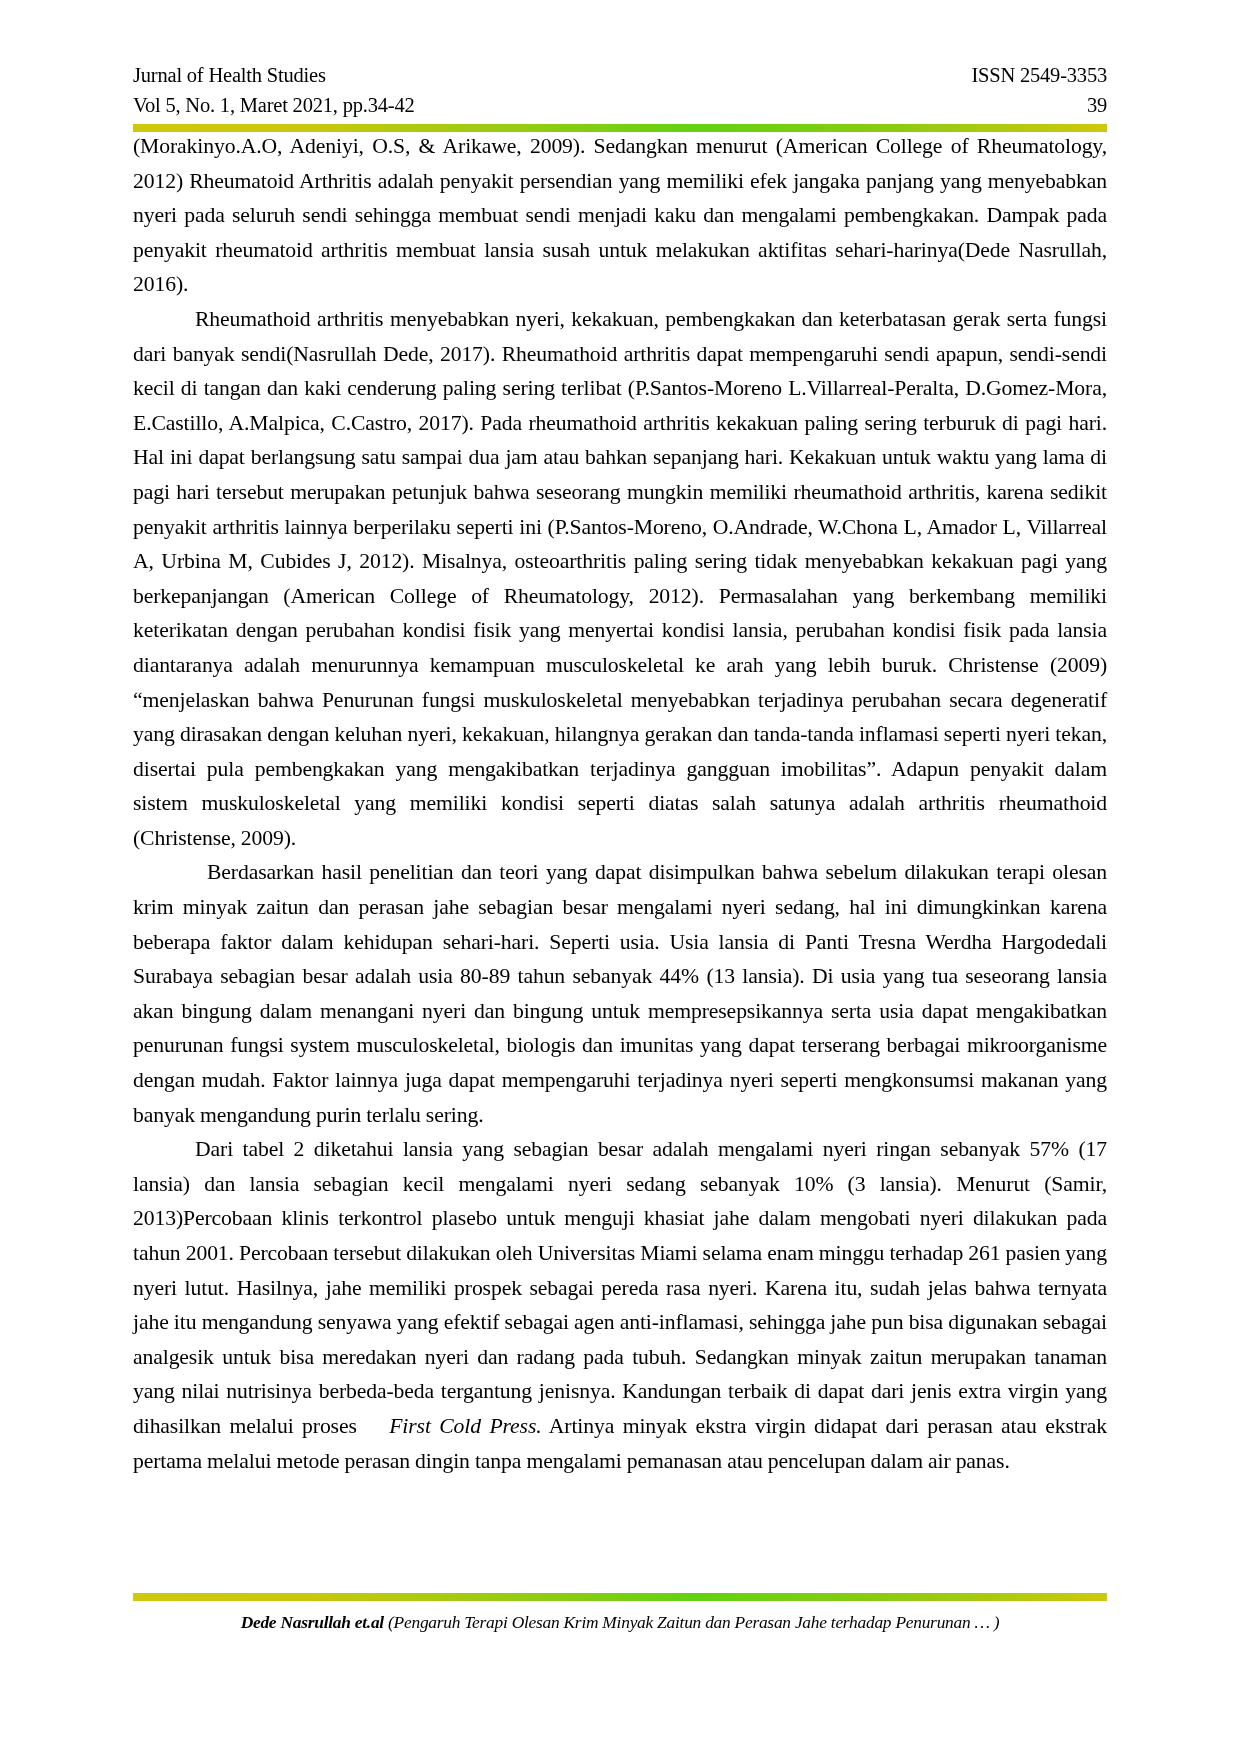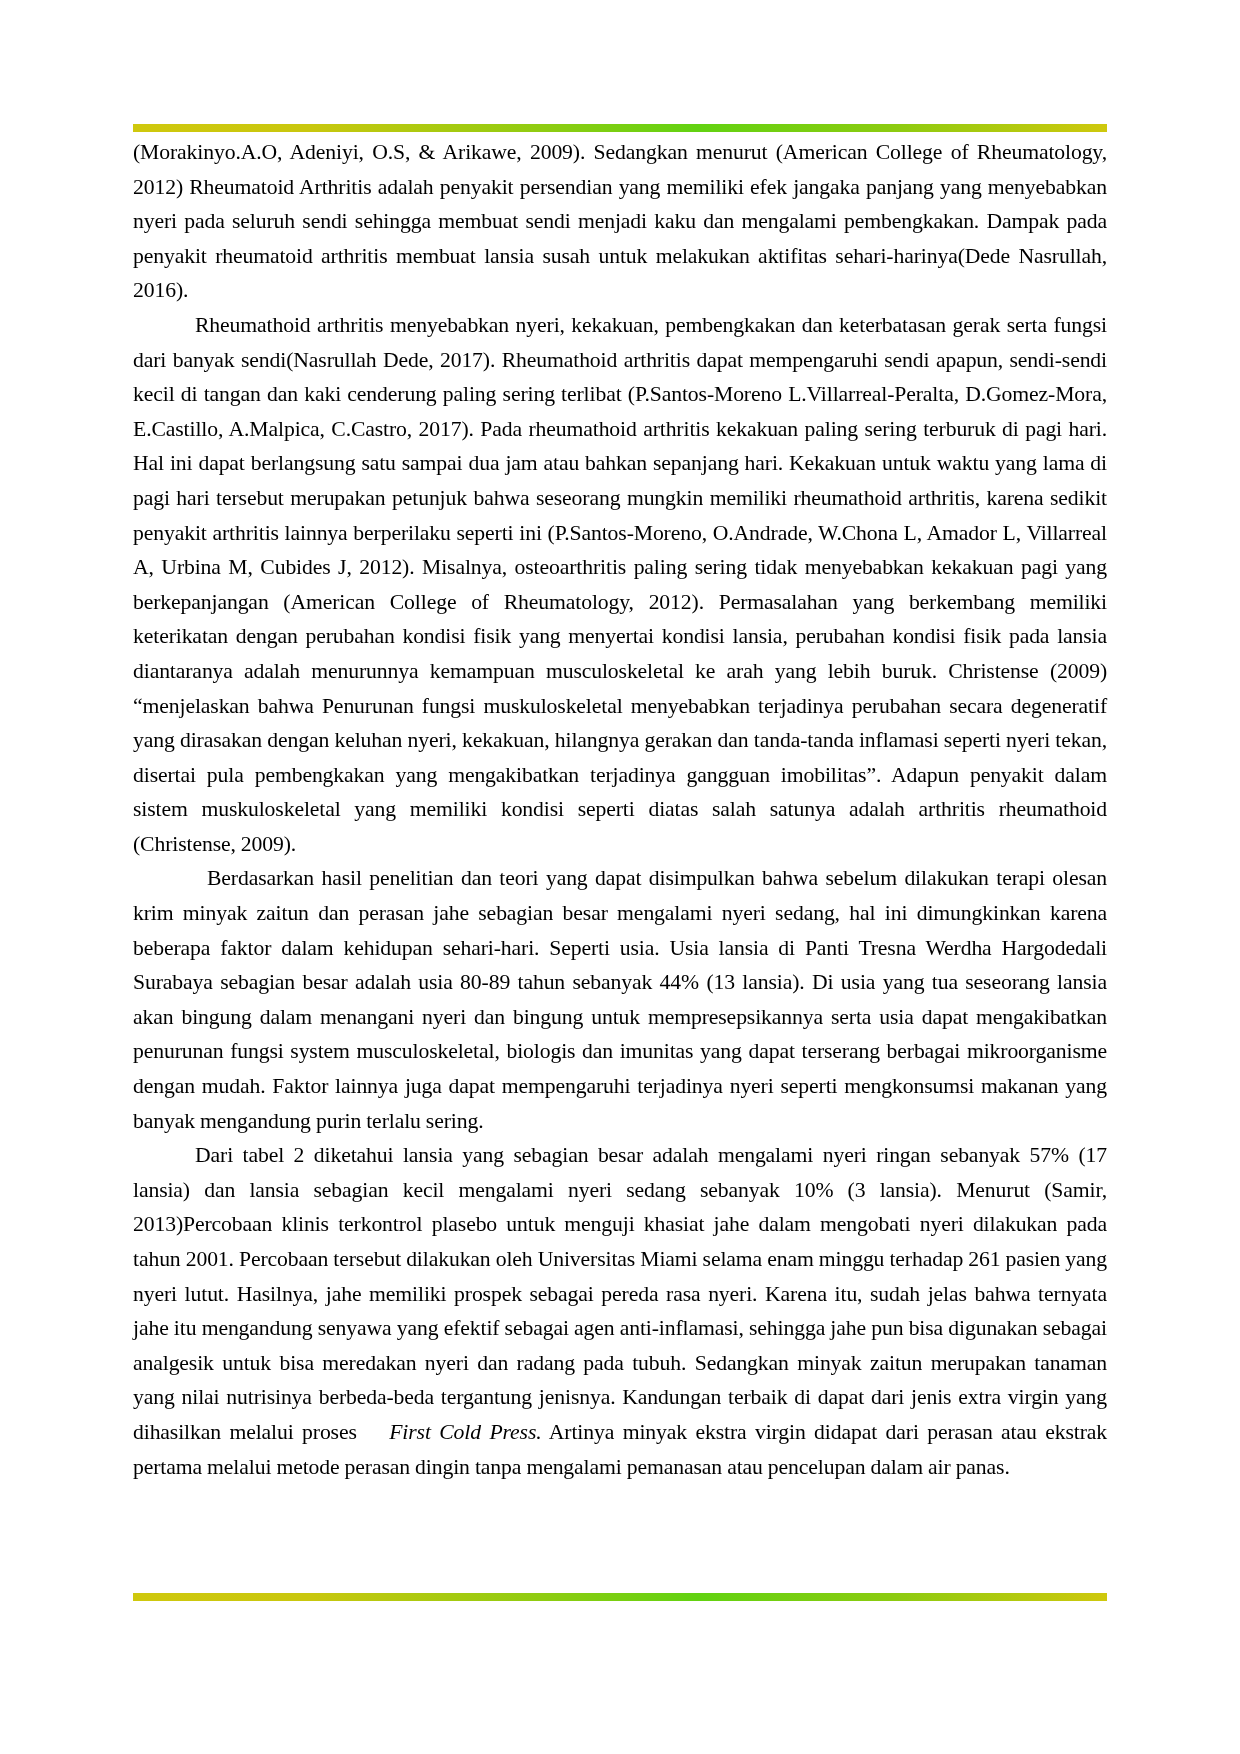--- a/index.html
+++ b/index.html
@@ -54,21 +54,21 @@
   .rule-bottom {
     left: 133px;
     top: 1593px;
     width: 974px;
   }
 
   
   .body {
     position: absolute;
     left: 133px;
-    top: 135px;
+    top: 129px;
     width: 974px;
   }
   p.para {
     margin: 0;
     font-size: 21.7px;
     line-height: 34.6px;
     text-align: justify;
     text-justify: inter-word;
     letter-spacing: -0.12px;
     word-spacing: -0.2px;
@@ -100,32 +100,46 @@
     letter-spacing: -0.25px;
     white-space: nowrap;
   }
   .footer-bold { font-weight: bold; }
 </style>
 </head>
 <body>
 
 <div class="page">
 
+  <div class="header">
+    <div class="header-row">
+      <span class="header-left">Jurnal of  Health Studies</span>
+      <span class="header-right">ISSN 2549-3353</span>
+    </div>
+    <div class="header-row">
+      <span class="header-left">Vol 5, No. 1, Maret 2021, pp.34-42</span>
+      <span class="header-right">39</span>
+    </div>
+  </div>
 
   <div class="rule rule-top"></div>
 
   <div class="body">
 
     <p class="para">(Morakinyo.A.O, Adeniyi, O.S, &amp; Arikawe, 2009). Sedangkan menurut (American College of Rheumatology, 2012) Rheumatoid Arthritis adalah penyakit persendian yang memiliki efek jangaka panjang yang menyebabkan nyeri pada seluruh sendi sehingga membuat sendi menjadi kaku dan mengalami pembengkakan. Dampak pada penyakit rheumatoid arthritis membuat lansia susah untuk melakukan aktifitas sehari-harinya(Dede Nasrullah, 2016).</p>
 
     <p class="para indent">Rheumathoid arthritis menyebabkan nyeri, kekakuan, pembengkakan dan keterbatasan gerak serta fungsi dari banyak sendi(Nasrullah Dede, 2017). Rheumathoid arthritis dapat mempengaruhi sendi apapun, sendi-sendi kecil di tangan dan kaki cenderung paling sering terlibat (P.Santos-Moreno L.Villarreal-Peralta, D.Gomez-Mora, E.Castillo, A.Malpica, C.Castro, 2017). Pada rheumathoid arthritis kekakuan paling sering terburuk di pagi hari. Hal ini dapat berlangsung satu sampai dua jam atau bahkan sepanjang hari. Kekakuan untuk waktu yang lama di pagi hari tersebut merupakan petunjuk bahwa seseorang mungkin memiliki rheumathoid arthritis, karena sedikit penyakit arthritis lainnya berperilaku seperti ini (P.Santos-Moreno, O.Andrade, W.Chona L, Amador L, Villarreal A, Urbina M, Cubides J, 2012). Misalnya, osteoarthritis paling sering tidak menyebabkan kekakuan pagi yang berkepanjangan (American College of Rheumatology, 2012). Permasalahan yang berkembang memiliki keterikatan dengan perubahan kondisi fisik yang menyertai kondisi lansia, perubahan kondisi fisik pada lansia diantaranya adalah menurunnya kemampuan musculoskeletal ke arah yang lebih buruk. Christense (2009) “menjelaskan bahwa Penurunan fungsi muskuloskeletal menyebabkan terjadinya perubahan secara degeneratif yang dirasakan dengan keluhan nyeri, kekakuan, hilangnya gerakan dan tanda-tanda inflamasi seperti nyeri tekan, disertai pula pembengkakan yang mengakibatkan terjadinya gangguan imobilitas”. Adapun penyakit dalam sistem muskuloskeletal yang memiliki kondisi seperti diatas salah satunya adalah arthritis rheumathoid (Christense, 2009).</p>
 
     <p class="para indent-wide">Berdasarkan hasil penelitian dan teori yang dapat disimpulkan bahwa sebelum dilakukan terapi olesan krim minyak zaitun dan perasan jahe sebagian besar mengalami nyeri sedang, hal ini dimungkinkan karena beberapa faktor dalam kehidupan sehari-hari. Seperti usia. Usia lansia di Panti Tresna Werdha Hargodedali Surabaya sebagian besar adalah usia 80-89 tahun sebanyak 44% (13 lansia). Di usia yang tua seseorang lansia akan bingung dalam menangani nyeri dan bingung untuk mempresepsikannya serta usia dapat mengakibatkan penurunan fungsi system musculoskeletal, biologis dan imunitas yang dapat terserang berbagai mikroorganisme dengan mudah. Faktor lainnya juga dapat mempengaruhi terjadinya nyeri seperti mengkonsumsi makanan yang banyak mengandung purin terlalu sering.</p>
 
 
     <p class="para indent"><span>Dari tabel 2 diketahui lansia yang sebagian besar adalah mengalami nyeri ringan sebanyak 57% (17 lansia) dan lansia sebagian kecil mengalami nyeri sedang sebanyak 10% (3 lansia). Menurut (Samir, 2013)Percobaan klinis terkontrol plasebo untuk menguji khasiat jahe dalam mengobati nyeri dilakukan pada tahun 2001. Percobaan tersebut dilakukan oleh Universitas Miami selama enam minggu terhadap 261 pasien yang nyeri lutut. Hasilnya, jahe memiliki prospek sebagai pereda rasa nyeri. Karena itu, sudah jelas bahwa ternyata jahe itu mengandung senyawa yang efektif sebagai agen anti-inflamasi, sehingga jahe pun bisa digunakan sebagai analgesik untuk bisa meredakan nyeri dan radang pada tubuh. Sedangkan minyak zaitun merupakan tanaman yang nilai nutrisinya berbeda-beda tergantung jenisnya. Kandungan terbaik di dapat dari jenis extra virgin yang dihasilkan melalui proses </span><span class="it">First Cold Press.</span><span> Artinya minyak ekstra virgin didapat dari perasan atau ekstrak pertama melalui metode perasan dingin tanpa mengalami pemanasan atau pencelupan dalam air panas.</span></p>
 
   </div>
 
   <div class="rule rule-bottom"></div>
 
+  <div class="footer">
+    <span class="footer-bold">Dede Nasrullah et.al</span>
+    <span>(Pengaruh Terapi Olesan Krim Minyak Zaitun dan Perasan Jahe terhadap Penurunan … )</span>
+  </div>
 
 </div>
 
 </body></html>

